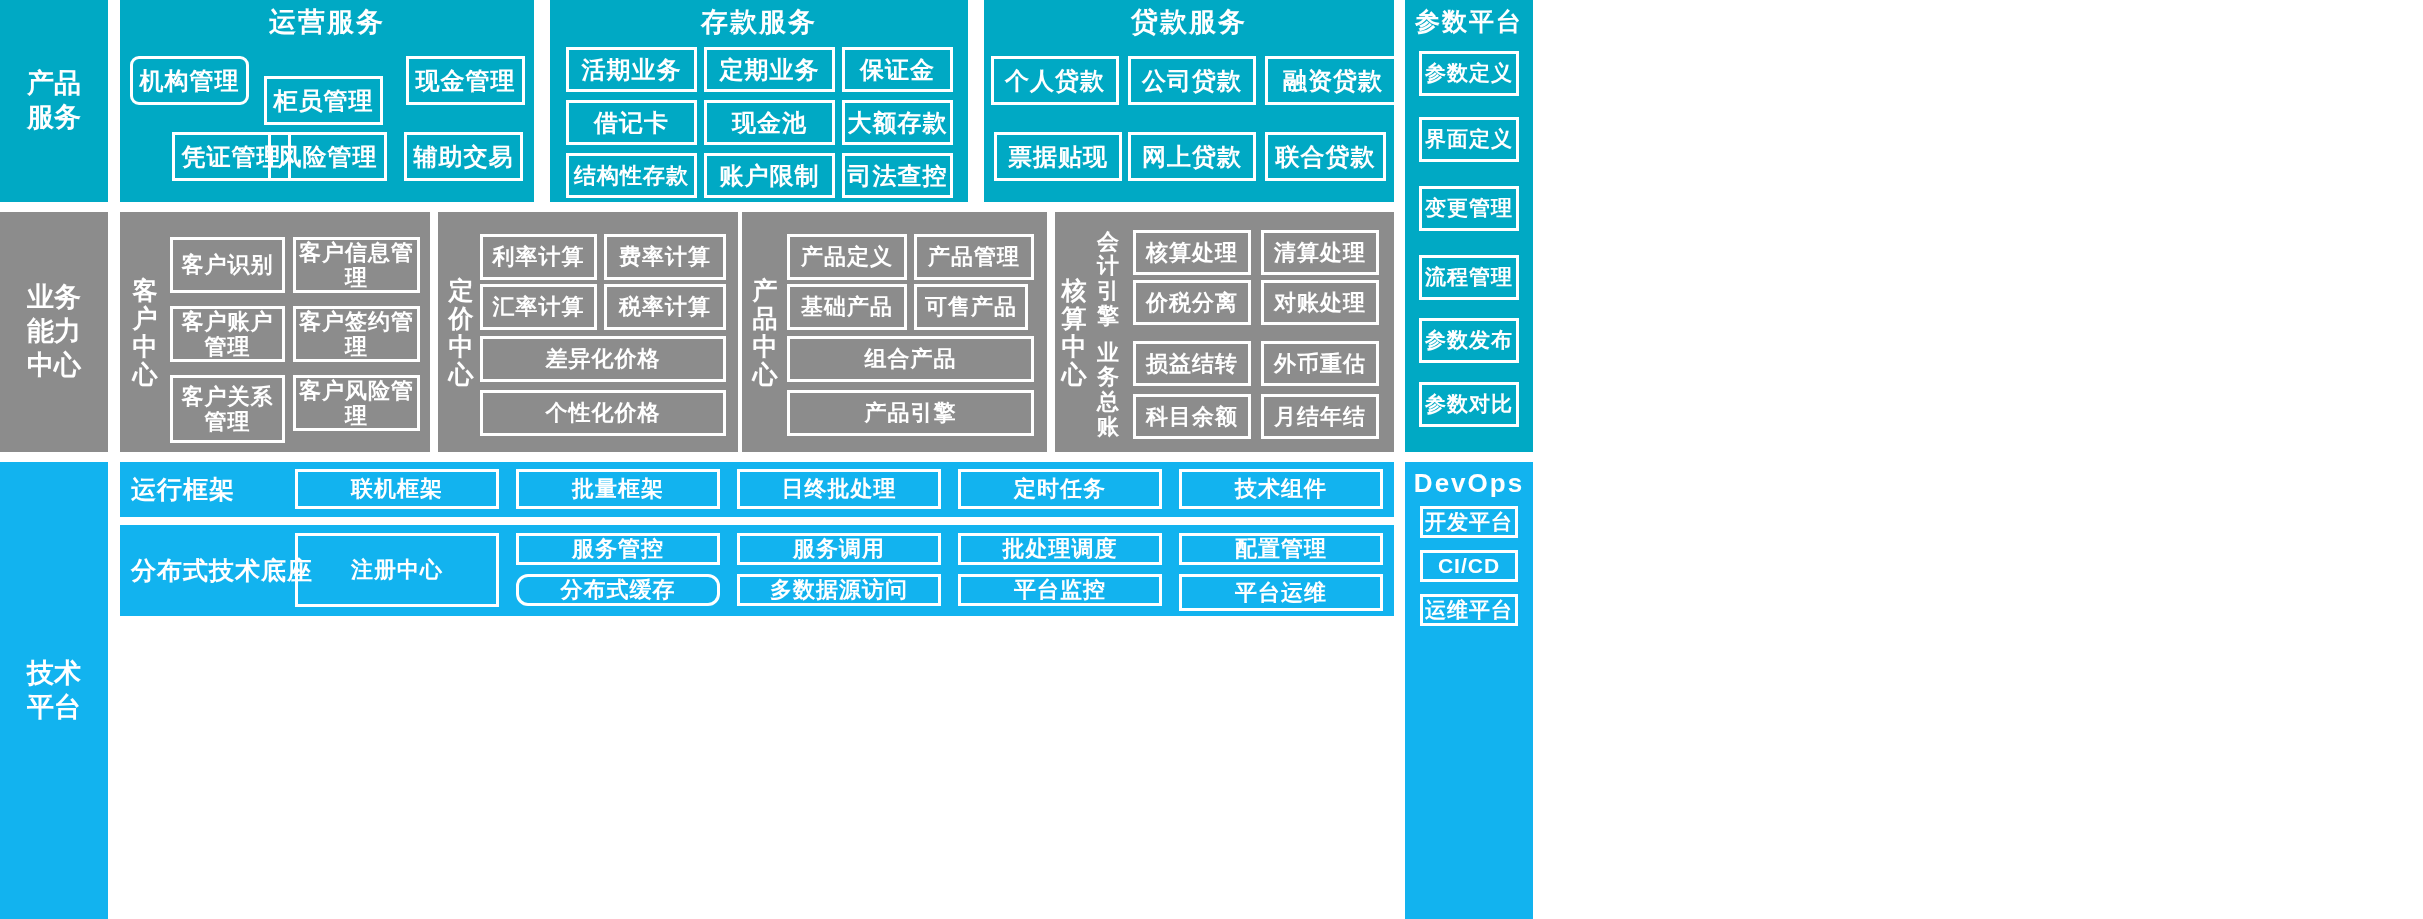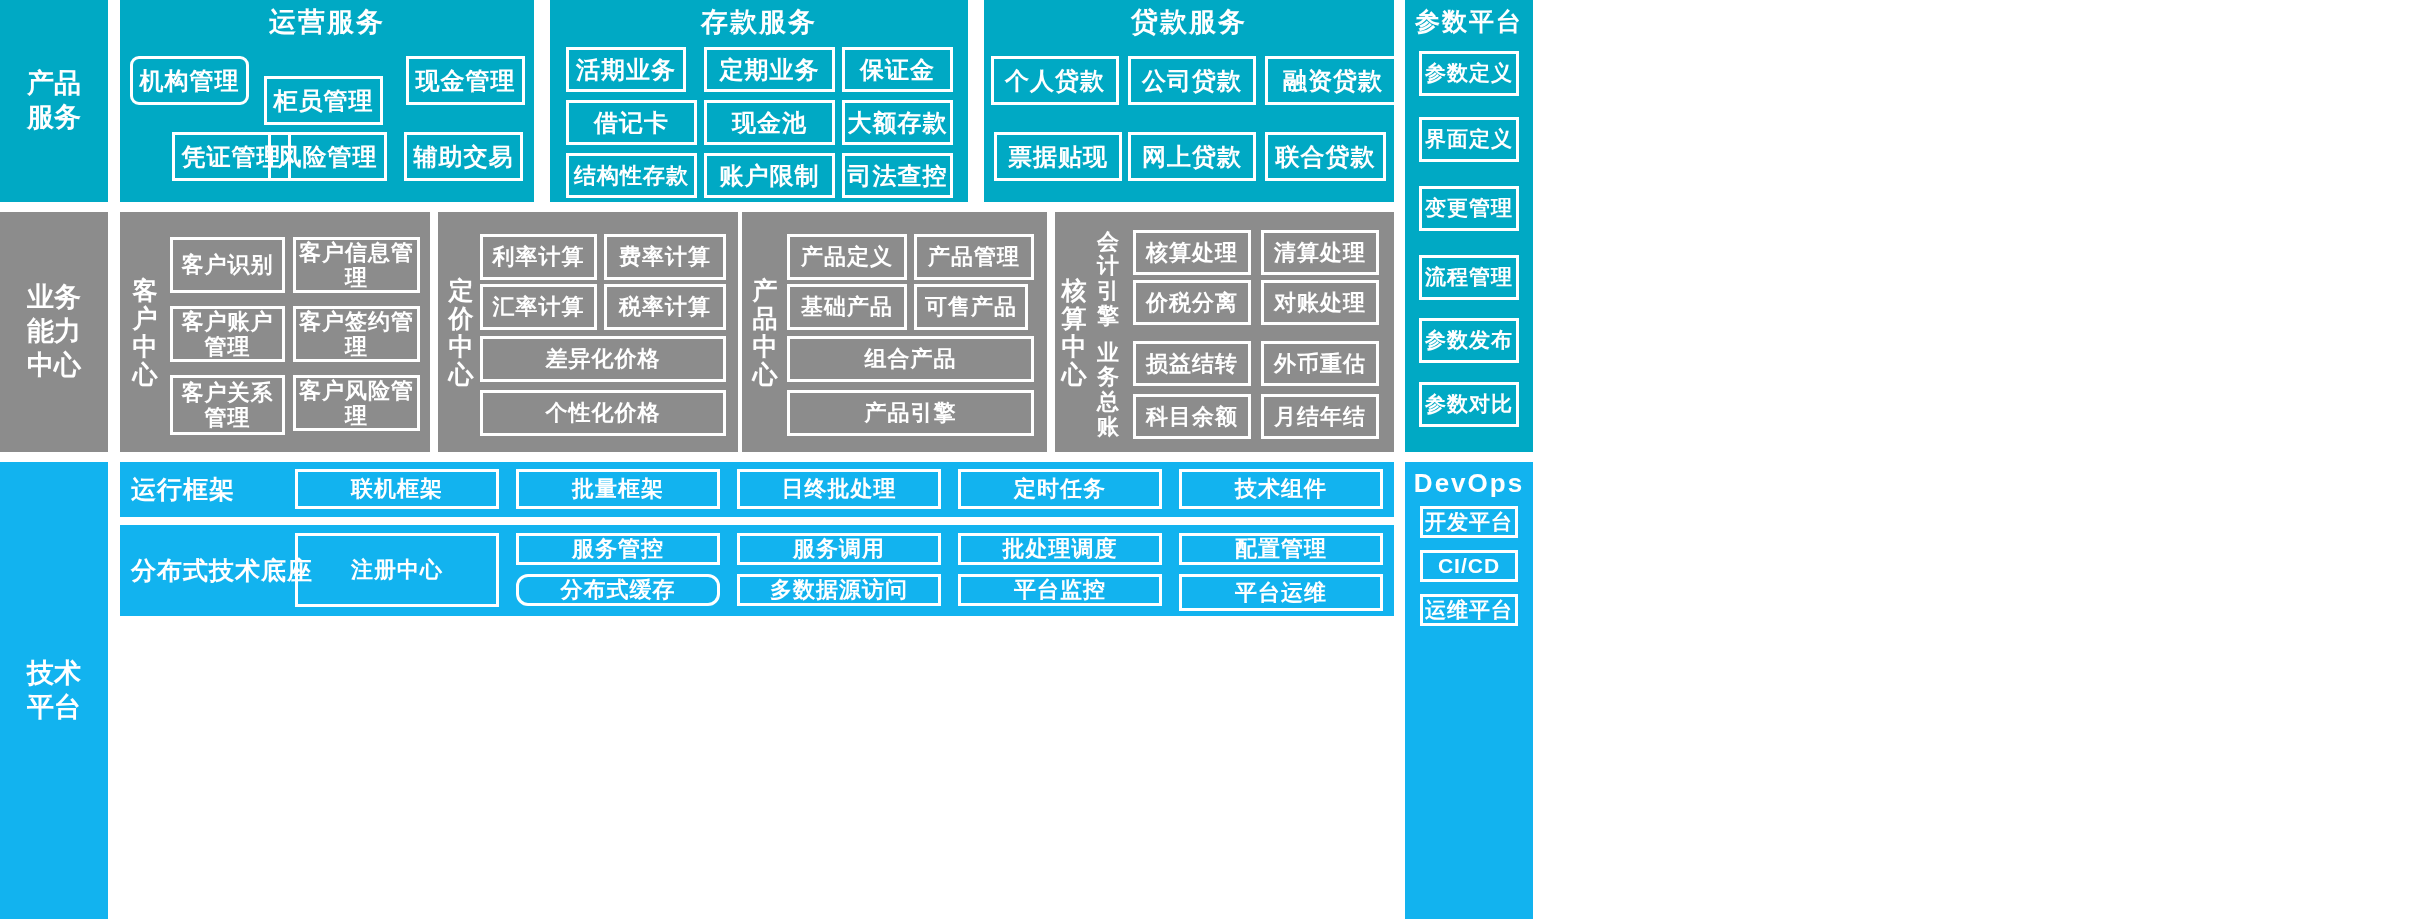--- a/index.html
+++ b/index.html
@@ -119,21 +119,21 @@
     <div class="chip" style="left:10px; top:56px; width:119px; height:49px;border-radius:9px;">机构管理</div>
     <div class="chip" style="left:144px; top:56px; width:119px; height:49px;margin-top:20px;">柜员管理</div>
     <div class="chip" style="left:286px; top:56px; width:119px; height:49px;">现金管理</div>
     <div class="chip" style="left:12px; top:132px; width:119px; height:49px;margin-left:40px;">凭证管理</div>
     <div class="chip" style="left:148px; top:132px; width:119px; height:49px;">风险管理</div>
     <div class="chip" style="left:284px; top:132px; width:119px; height:49px;">辅助交易</div>
   </div>
 
   <div class="panel cyan" style="left:550px; top:0px; width:418px; height:202px;">
     <div class="panel-title" style="margin-top:8px;">存款服务</div>
-    <div class="chip" style="left:16px; top:47px; width:120px; height:45px;">活期业务</div>
+    <div class="chip" style="left:16px; top:47px; width:131px; height:45px;">活期业务</div>
     <div class="chip" style="left:154px; top:47px; width:131px; height:45px;">定期业务</div>
     <div class="chip" style="left:292px; top:47px; width:111px; height:45px;">保证金</div>
     <div class="chip" style="left:16px; top:100px; width:131px; height:45px;">借记卡</div>
     <div class="chip" style="left:154px; top:100px; width:131px; height:45px;">现金池</div>
     <div class="chip" style="left:292px; top:100px; width:111px; height:45px;">大额存款</div>
     <div class="chip sm" style="left:16px; top:153px; width:131px; height:45px;">结构性存款</div>
     <div class="chip" style="left:154px; top:153px; width:131px; height:45px;">账户限制</div>
     <div class="chip" style="left:292px; top:153px; width:111px; height:45px;">司法查控</div>
   </div>
 
@@ -155,21 +155,21 @@
 
   <div class="panel gray" style="left:120px; top:212px; width:310px; height:240px;">
     <div class="vlabel" style="left:8px; top:0px; width:34px; height:240px;">客
 户
 中
 心</div>
     <div class="chip sm" style="left:50px; top:25px; width:115px; height:56px;">客户识别</div>
     <div class="chip sm" style="left:173px; top:25px; width:127px; height:56px;">客户信息管理</div>
     <div class="chip sm" style="left:50px; top:94px; width:115px; height:56px;">客户账户管理</div>
     <div class="chip sm" style="left:173px; top:94px; width:127px; height:56px;">客户签约管理</div>
-    <div class="chip sm" style="left:50px; top:163px; width:115px; height:60px;">客户关系管理</div>
+    <div class="chip sm" style="left:50px; top:163px; width:115px; height:68px;">客户关系管理</div>
     <div class="chip sm" style="left:173px; top:163px; width:127px; height:56px;">客户风险管理</div>
   </div>
 
   <div class="panel gray" style="left:438px; top:212px; width:300px; height:240px;">
     <div class="vlabel" style="left:6px; top:0px; width:34px; height:240px;">定
 价
 中
 心</div>
     <div class="chip sm" style="left:42px; top:22px; width:117px; height:46px;">利率计算</div>
     <div class="chip sm" style="left:166px; top:22px; width:122px; height:46px;">费率计算</div>

